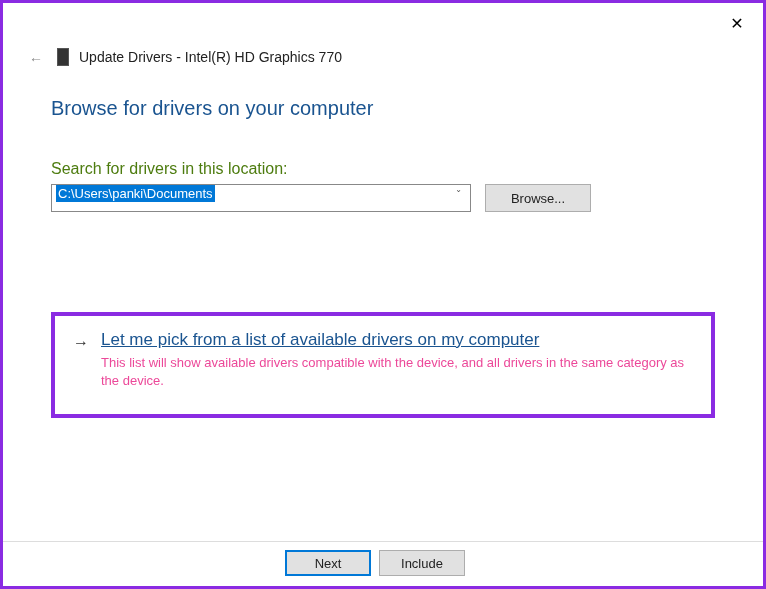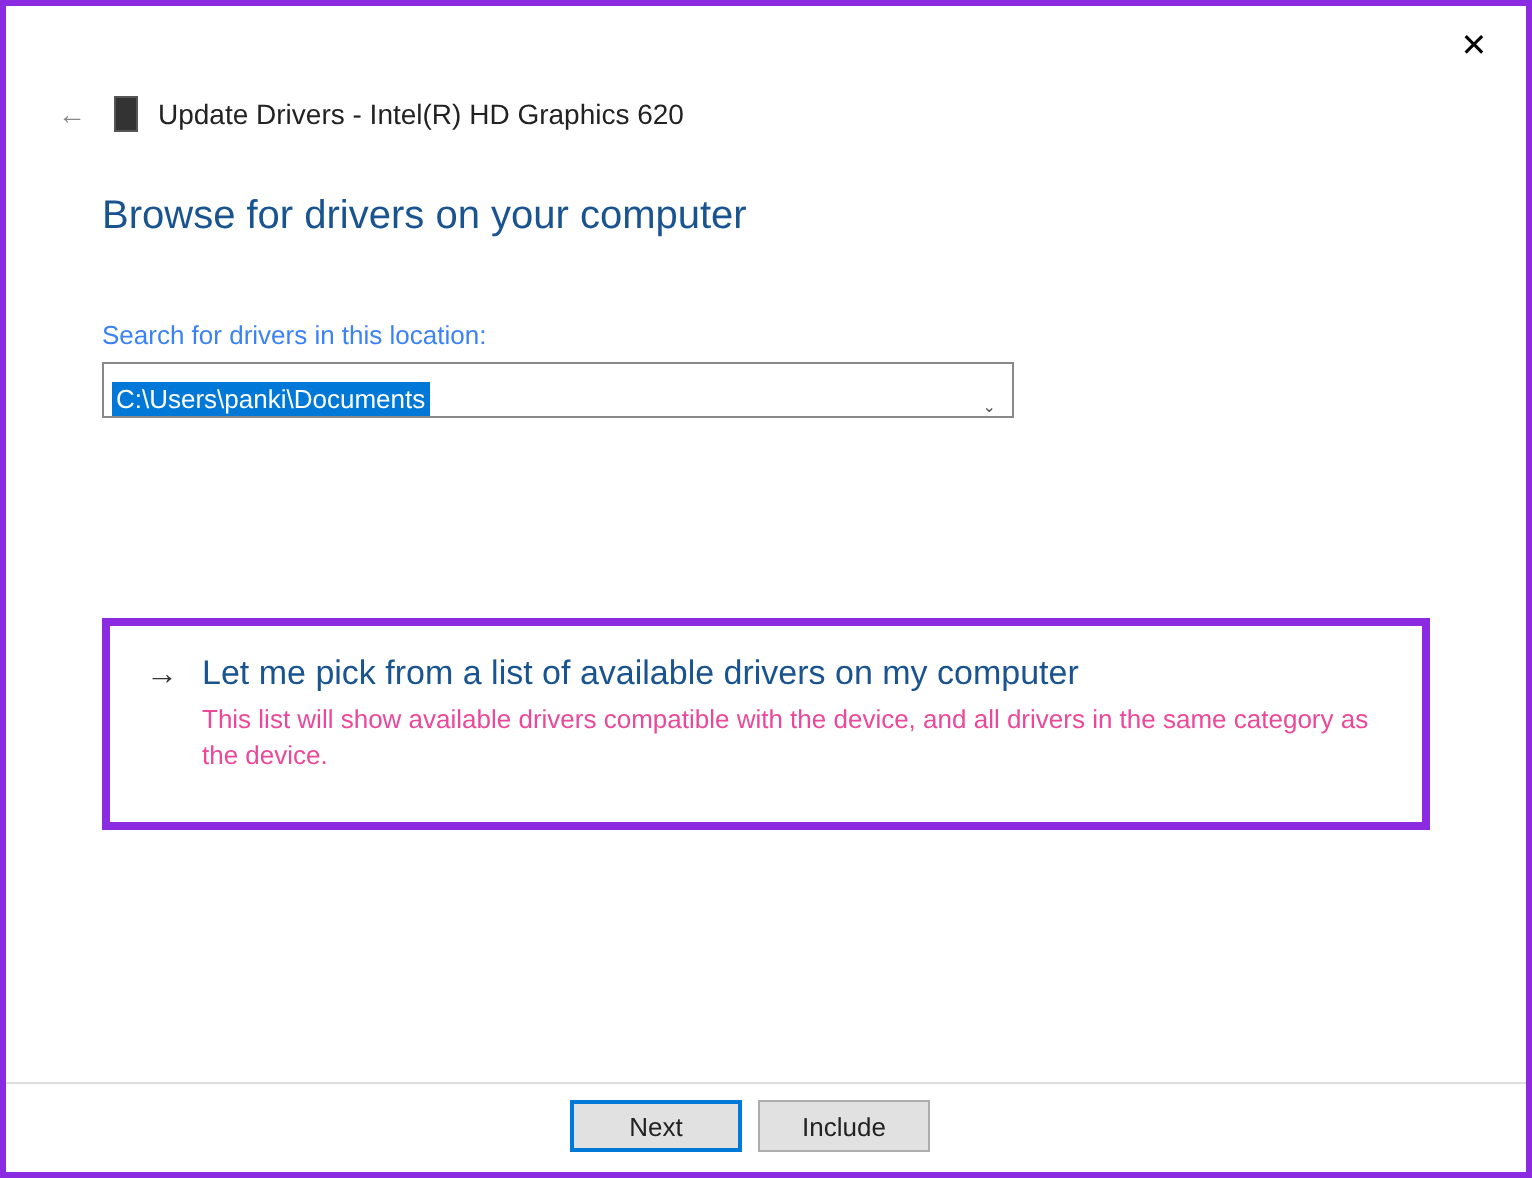--- a/index.html
+++ b/index.html
@@ -58,36 +58,36 @@
     .content {
       padding: 30px 48px 0 48px;
     }
     .main-heading {
       color: #1a5490;
       font-size: 20px;
       font-weight: 400;
       margin-bottom: 40px;
     }
     .field-label {
-      font-size: 13px;
-      color: #3b82f6;
+      font-size: 16px;
+      color: #4d7c0f;
       margin-bottom: 6px;
     }
     .input-row {
       display: flex;
       gap: 14px;
       align-items: center;
       margin-bottom: 16px;
     }
     .path-combo {
-      width: 456px;
+      width: 420px;
       height: 28px;
       border: 1px solid #888;
       display: flex;
-      align-items: flex-end;
+      align-items: flex-start;
       position: relative;
       padding: 0 24px 0 4px;
       font-size: 13px;
       background: #fff;
     }
     .path-selected {
       background: #0078d7;
       color: #fff;
       padding: 1px 2px;
     }
@@ -131,20 +131,21 @@
       padding-top: 2px;
     }
     .option-text {
       flex: 1;
     }
     .option-title {
       color: #1a5490;
       font-size: 17px;
       font-weight: 400;
       margin-bottom: 4px;
+      text-decoration: underline;
     }
     .option-desc {
       color: #ec4899;
       font-size: 13px;
       line-height: 1.4;
     }
     .footer {
       position: absolute;
       bottom: 0;
       left: 0;
@@ -177,33 +178,34 @@
 
 <button class="close-btn">
   <span>✕</span>
 </button>
 
 <div class="header-row">
   <button class="back-arrow">
     <span>←</span>
   </button>
   <span class="device-icon"></span>
-  <span class="header-title">Update Drivers - Intel(R) HD Graphics 620</span>
+  <span class="header-title">Update Drivers - Intel(R) HD Graphics 770</span>
 </div>
 
 <div class="content">
   <h1 class="main-heading">Browse for drivers on your computer</h1>
 
   <div class="field-label">Search for drivers in this location:</div>
 
   <div class="input-row">
     <div class="path-combo">
       <span class="path-selected">C:\Users\panki\Documents</span>
       <span class="combo-arrow">⌄</span>
     </div>
+    <button class="browse-btn">Browse...</button>
   </div>
 
 
   <div class="option-card">
     <span class="option-arrow">→</span>
     <div class="option-text">
       <div class="option-title">Let me pick from a list of available drivers on my computer</div>
       <div class="option-desc">This list will show available drivers compatible with the device, and all drivers in the same category as the device.</div>
     </div>
   </div>

